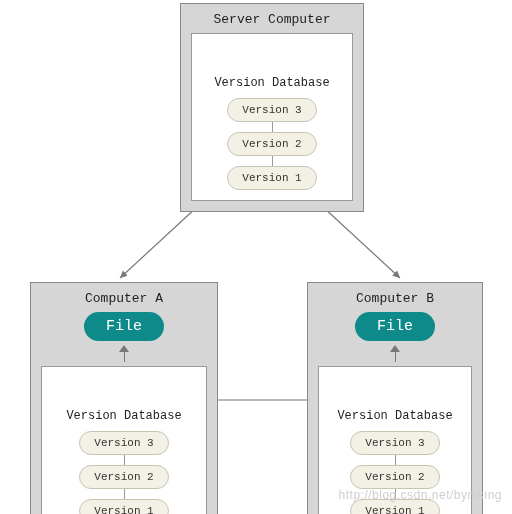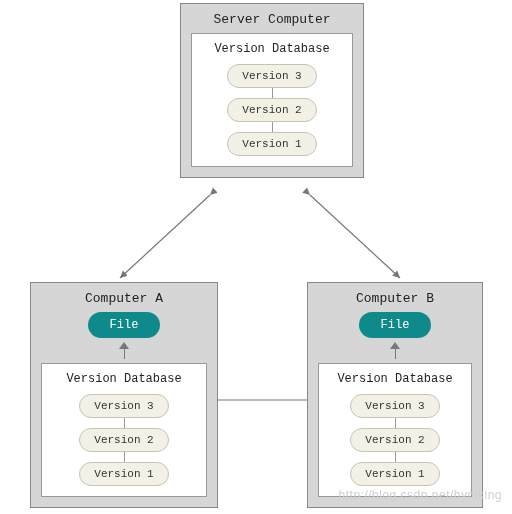--- a/index.html
+++ b/index.html
@@ -26,20 +26,21 @@
   .db-box {
     background: #ffffff;
     border: 1px solid #999;
     padding: 8px 10px 10px 10px;
   }
   .db-title {
     text-align: center;
     font-size: 12px;
     margin-bottom: 8px;
     color: #222;
+    margin-top: 34px;
   }
   .version-list {
     display: flex;
     flex-direction: column;
     align-items: center;
   }
   .version-pill {
     background: #f3f1e6;
     border: 1px solid #c7c4b2;
     border-radius: 14px;
@@ -51,21 +52,21 @@
   .v-connector {
     width: 1px;
     height: 10px;
     background: #999;
   }
   .file-pill {
     background: #0e8a8a;
     color: #ffffff;
     border-radius: 16px;
     padding: 6px 22px;
-    font-size: 12px;
+    font-size: 15px;
     text-align: center;
     margin: 0 auto 4px auto;
     display: block;
     width: fit-content;
   }
   .file-to-db-arrow {
     display: flex;
     flex-direction: column;
     align-items: center;
     margin-bottom: 4px;

